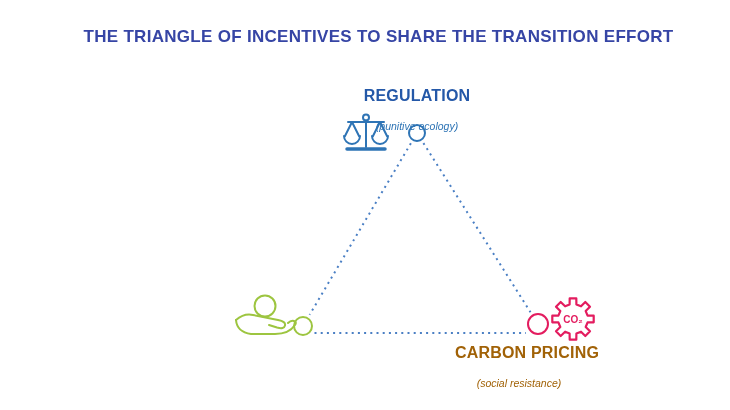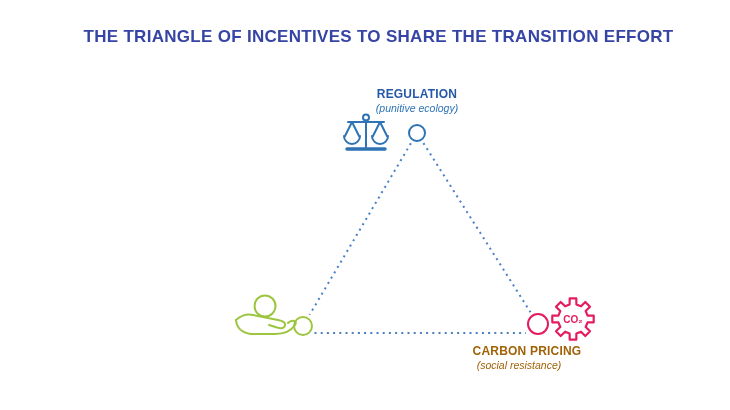--- a/index.html
+++ b/index.html
@@ -3,22 +3,22 @@
 <meta charset="utf-8">
 <style>
   html,body{margin:0;padding:0;background:#ffffff;}
   body{width:730px;height:410px;overflow:hidden;font-family:"Liberation Sans",sans-serif;}
   .stage{position:relative;width:730px;height:312px;background:#ffffff;padding-left:27px;}
 
   .title{position:absolute;top:27px;left:0;width:100%;text-align:center;
          font-size:17px;font-weight:700;letter-spacing:.3px;color:#3645A5;}
 
   .node{position:absolute;text-align:center;}
-  .node-label{font-weight:700;font-size:12px;letter-spacing:.2px;}
-  .node-sub{font-style:italic;font-size:10.5px;margin-top:1px;}
+  .node-label{font-weight:700;font-size:16px;letter-spacing:.2px;}
+  .node-sub{font-style:italic;font-size:10.5px;margin-top:15px;}
 
   .node-regulation{top:87px;left:292px;width:250px;color:#2458A8;}
   .node-regulation .node-sub{color:#2E74B5;}
   .node-subsidies{top:344px;left:145px;width:250px;color:#9DC540;}
   .node-subsidies .node-sub{transform:translateX(-13px);}
   .node-carbon{top:344px;left:402px;width:250px;color:#a16207;}
   .node-carbon .node-sub{transform:translateX(-8px);font-style:italic;}
 
   .abs{position:absolute;}
   .svg-lines{left:0;top:0;}

